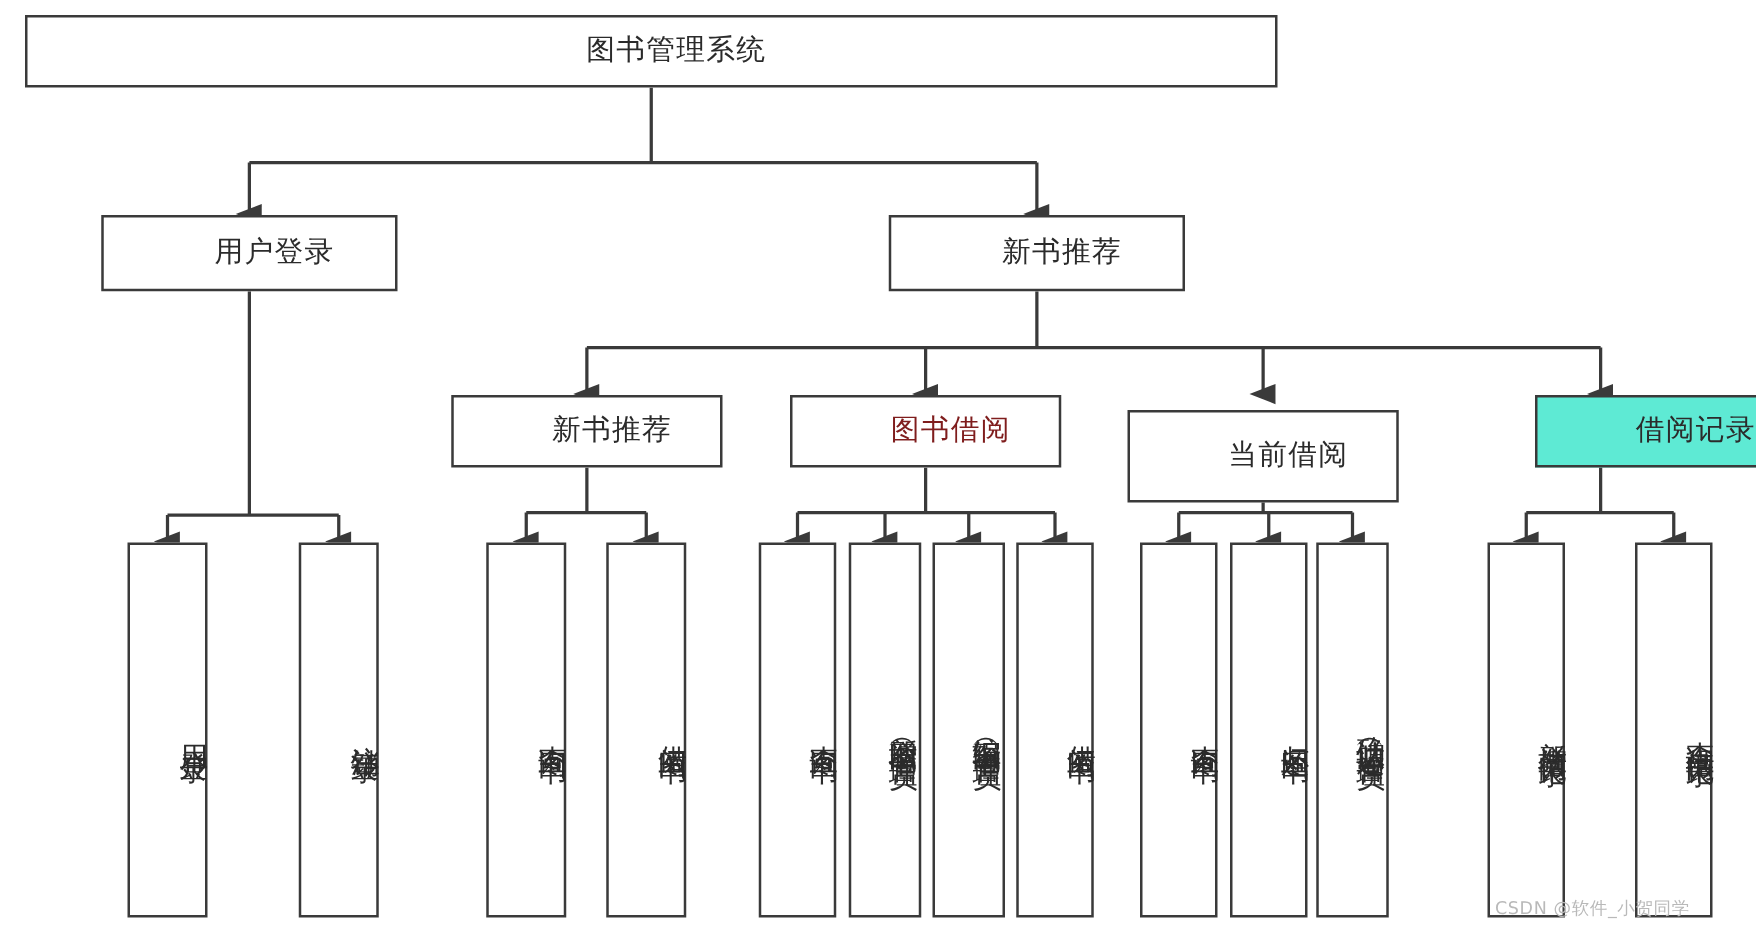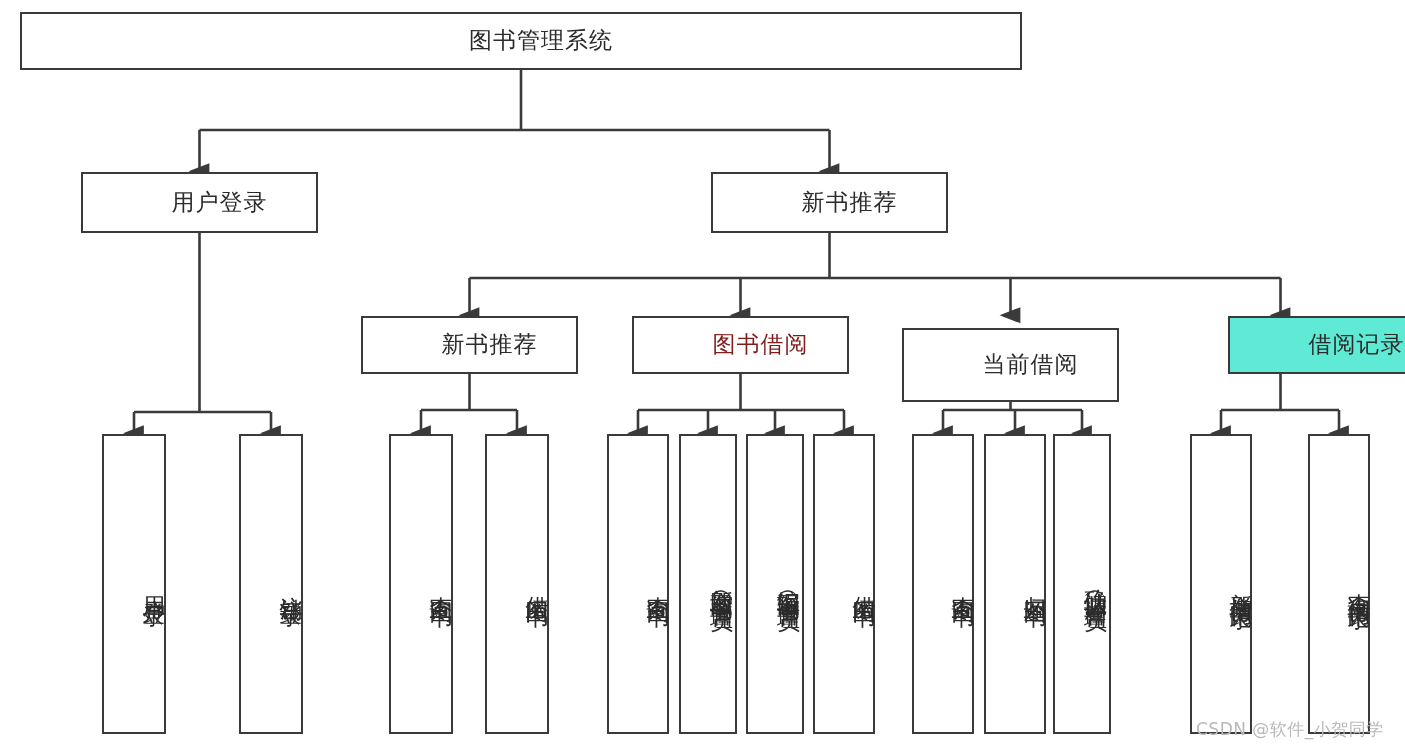--- a/index.html
+++ b/index.html
@@ -58,21 +58,21 @@
     display: block;
   }
   .node.vert.align-mid {
     align-items: center;
   }
   .node.vert.align-bottom {
     align-items: center;
   }
   .watermark {
     position: absolute;
-    font-size: 17px;
+    font-size: 14px;
     color: #b9b9b9;
     white-space: nowrap;
     letter-spacing: 0.5px;
     font-family: "DejaVu Sans", "Liberation Sans", sans-serif;
   }
 </style>
 </head>
 <body style="background: rgb(255, 255, 255);">
 
 <div id="diagram-canvas">

